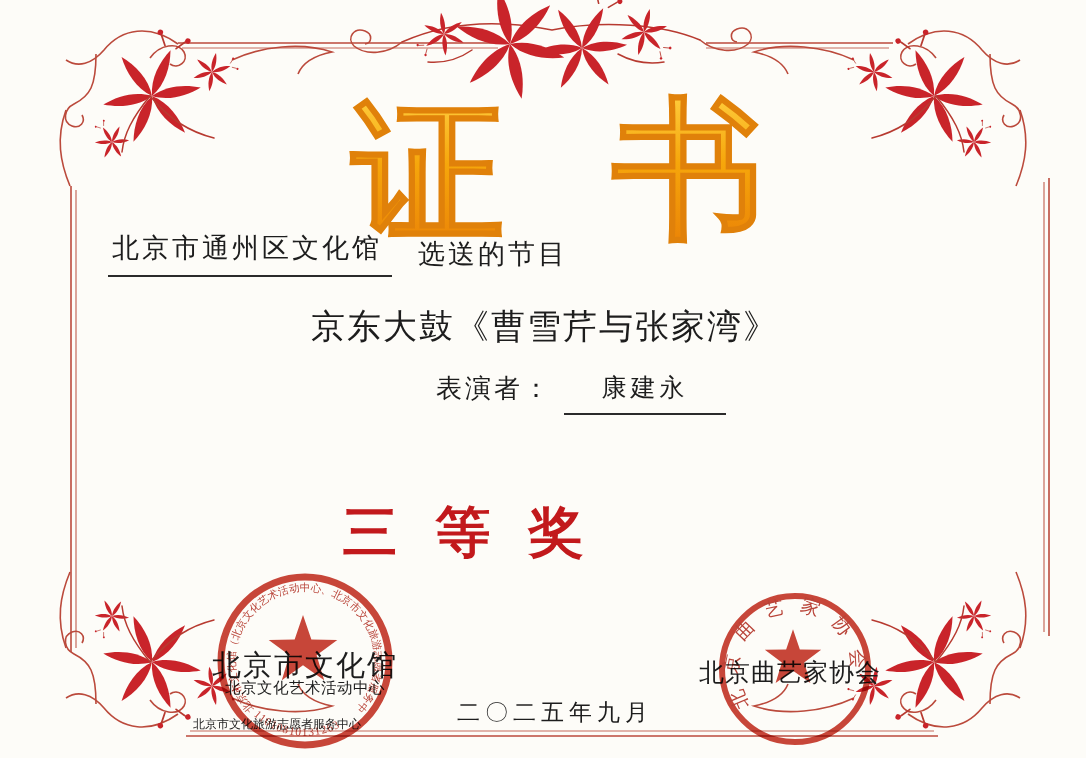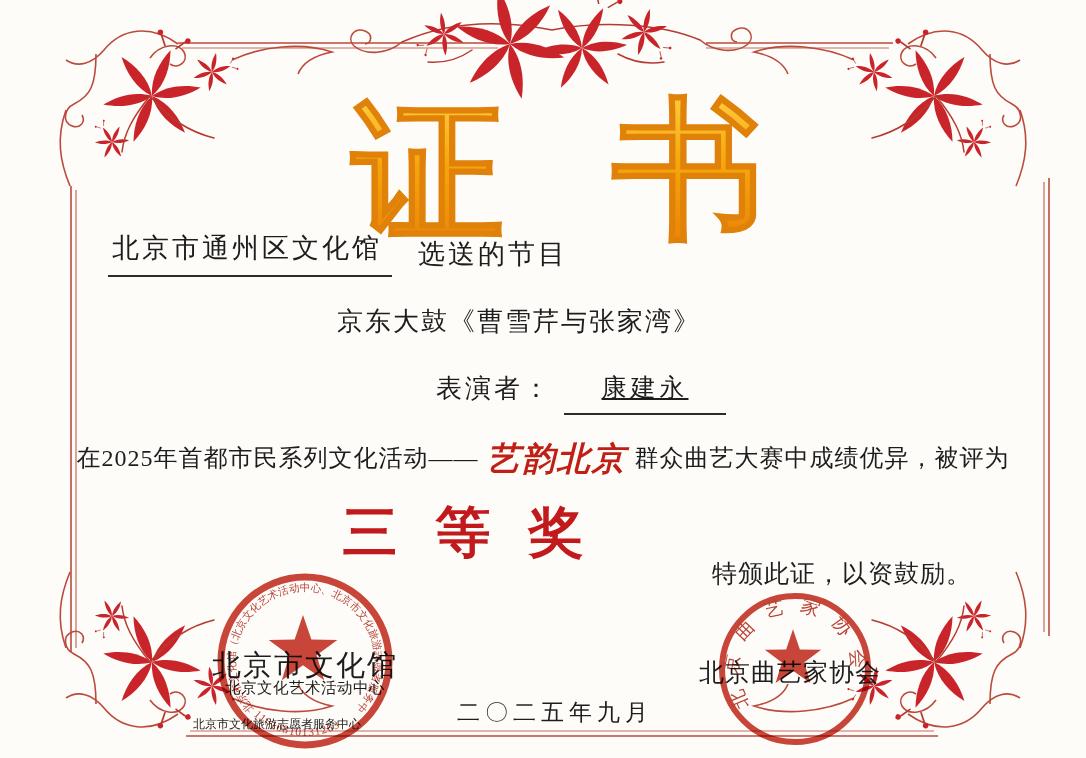--- a/index.html
+++ b/index.html
@@ -19,24 +19,24 @@
   .bline2{stroke:#c56a5c;stroke-width:1.2;fill:none;}
   .petal{fill:#c9242a;}
   .sprig{stroke:#b73a30;stroke-width:1.5;fill:none;stroke-linecap:round;}
   
   .title-svg{left:0;top:72px;width:1086px;height:180px;}
   .title-text{font-family:"Liberation Serif","DejaVu Serif",serif;font-weight:bold;}
   
   .row1{left:88px;top:230px;display:flex;align-items:center;font-size:27px;letter-spacing:3px;margin-left:20px;}
   .org-underlined{border-bottom:2px solid #2b2b2b;padding:0 10px 9px 4px;}
   .row1-suffix{margin-left:26px;padding-top:1px;}
-  .program{left:0;top:304px;width:1038px;text-align:center;font-size:26px;letter-spacing:2px;}
+  .program{left:0;top:304px;width:1038px;text-align:center;font-size:34px;letter-spacing:2px;padding-left:26px;}
   .performer-row{left:412px;top:371px;display:flex;align-items:flex-start;font-size:26px;letter-spacing:3px;margin-left:24px;}
   .performer-name{display:inline-block;width:162px;text-align:center;border-bottom:2px solid #2b2b2b;
-    padding-bottom:9px;margin-left:12px;font-size:25px;letter-spacing:4px;text-decoration:underline;}
+    padding-bottom:9px;margin-left:12px;font-size:25px;letter-spacing:4px;}
   .bodyline{left:0;top:437px;width:1086px;text-align:center;font-size:24px;letter-spacing:1px;white-space:nowrap;}
   .brand{font-size:33px;color:#c01f16;font-weight:bold;font-style:italic;letter-spacing:2px;
     margin:0 8px;vertical-align:-4px;font-family:"Liberation Serif","DejaVu Serif",serif;}
   .award{left:0;top:496px;width:926px;text-align:center;font-size:55px;font-weight:bold;
     color:#c2191c;letter-spacing:38px;text-indent:38px;}
   .closing{left:712px;top:557px;font-size:25px;letter-spacing:1px;}
   .datefoot{left:12px;top:697px;width:1086px;text-align:center;font-size:23px;letter-spacing:5px;}
   
   .lorg1{left:193px;top:646px;width:224px;text-align:center;font-size:29px;letter-spacing:2px;}
   .lorg2{left:193px;top:678px;width:224px;text-align:center;font-size:15.5px;letter-spacing:0.5px;}
@@ -140,27 +140,23 @@
     <span class="row1-suffix">选送的节目</span>
   </div>
 
   <div class="abs program">京东大鼓《曹雪芹与张家湾》</div>
 
   <div class="abs performer-row">
     <span>表演者：</span>
     <span class="performer-name">康建永</span>
   </div>
 
-  <div class="abs bodyline">
-    <span>在2025年首都市民系列文化活动——</span><span class="brand">艺韵北京</span><span>群众曲艺大赛中成绩优异，被评为</span>
-  </div>
 
   <div class="abs award">三等奖</div>
 
-  <div class="abs closing">特颁此证，以资鼓励。</div>
 
   <div class="abs lorg1">北京市文化馆</div>
   <div class="abs lorg2">北京文化艺术活动中心</div>
   <div class="abs lorg3">北京市文化旅游志愿者服务中心</div>
 
   <div class="abs rorg">北京曲艺家协会</div>
 
   <div class="abs datefoot">二〇二五年九月</div>
 
   <svg class="abs seal" style="left:205px;top:572px;width:200px;height:182px;" xmlns="http://www.w3.org/2000/svg" viewBox="0 0 200 182">

